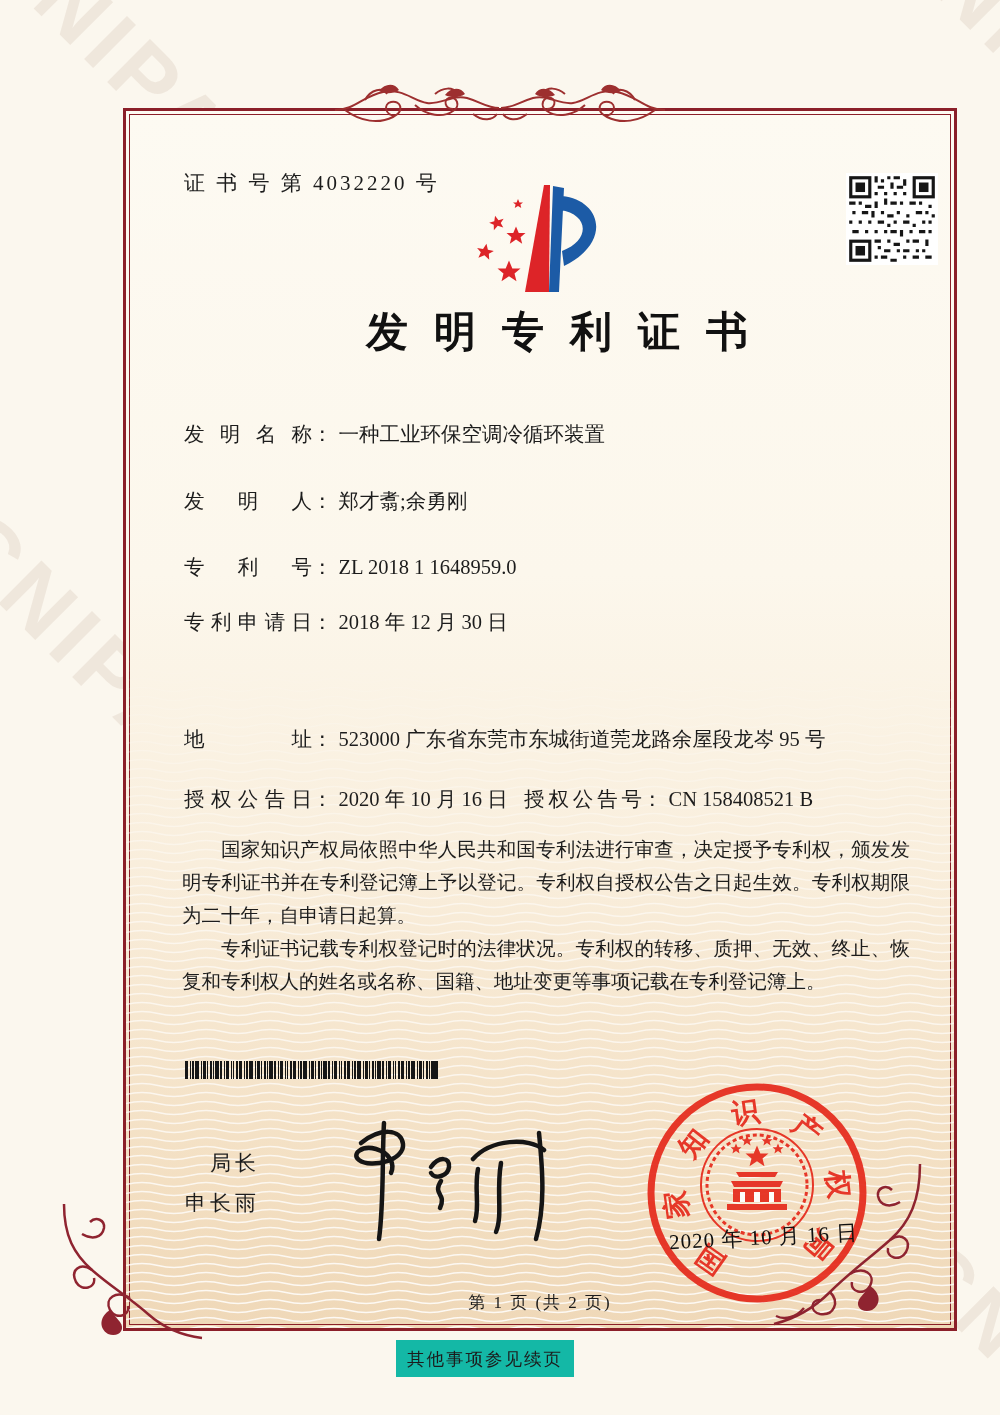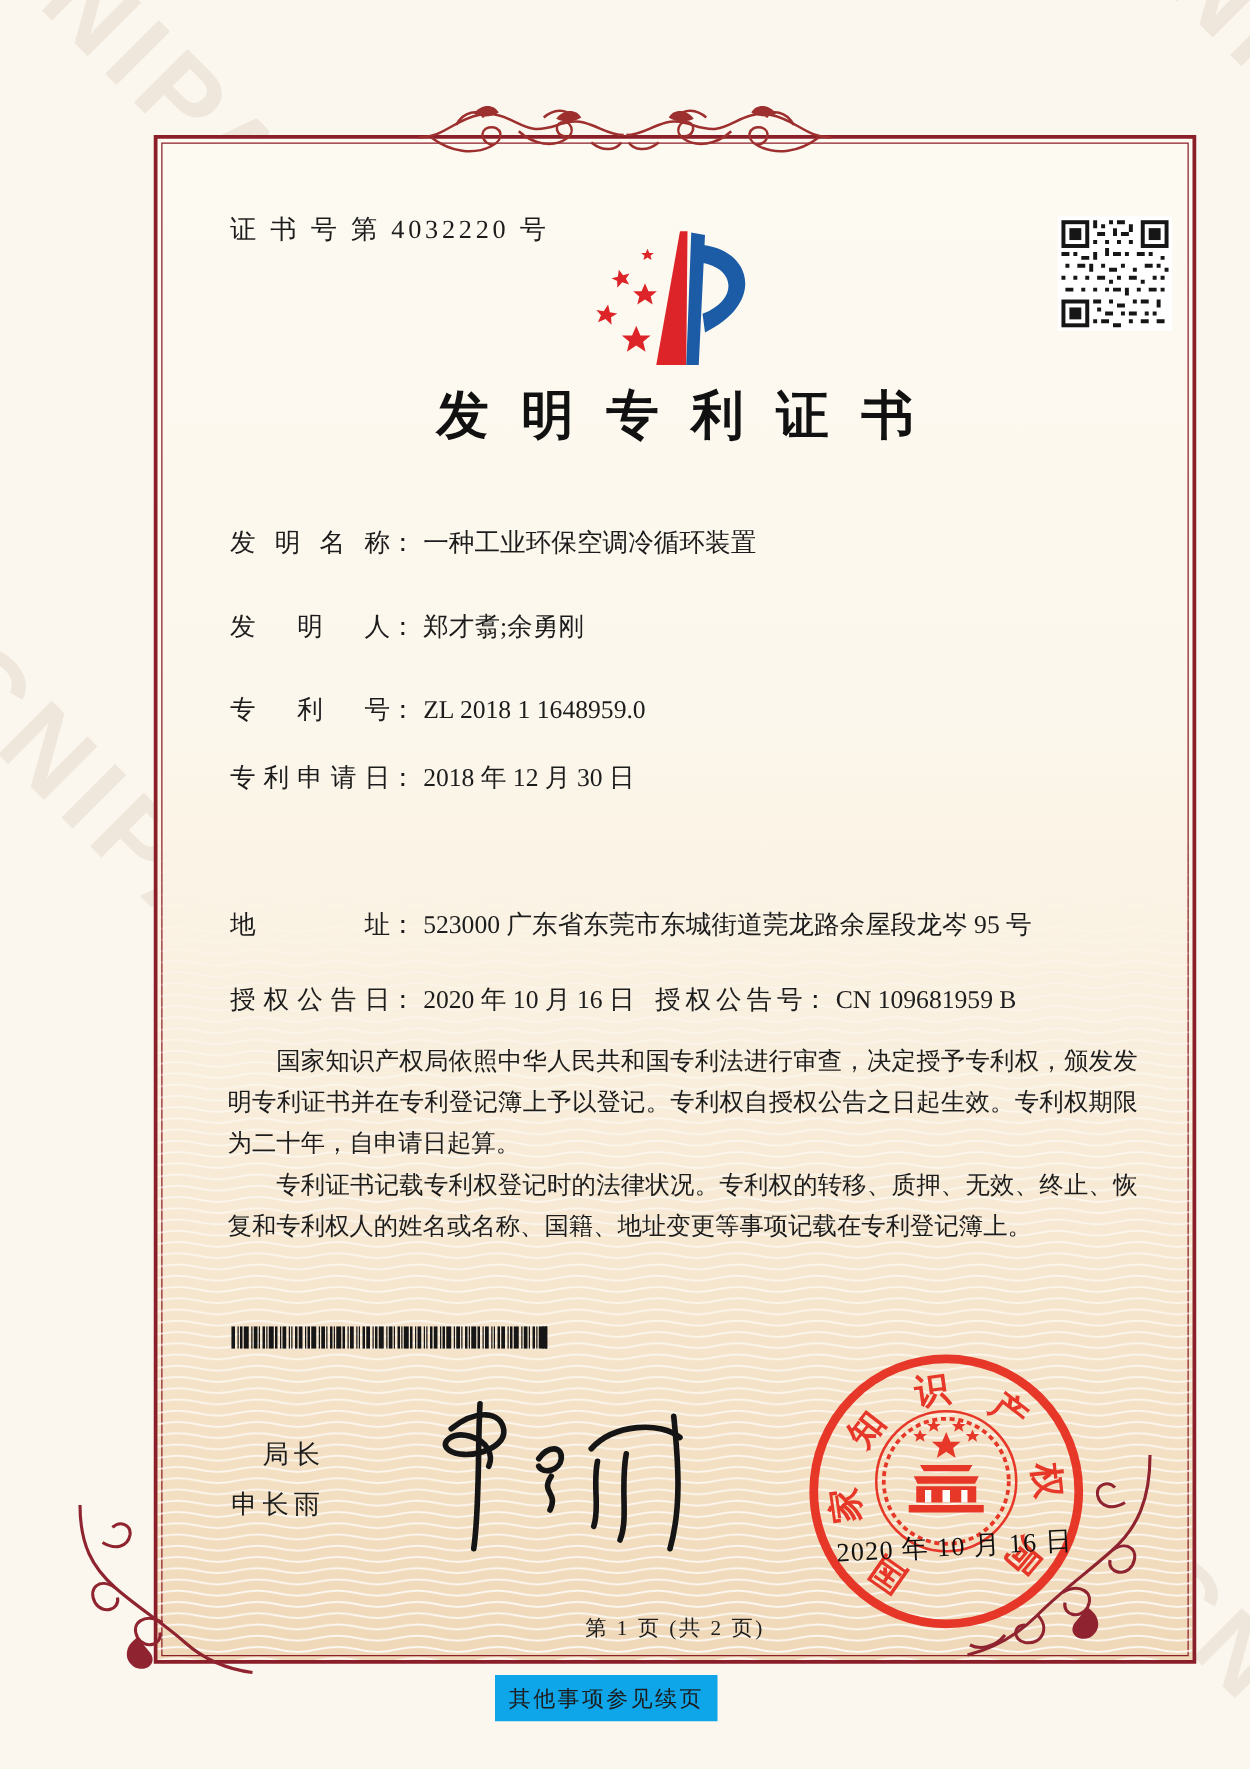--- a/index.html
+++ b/index.html
@@ -16,41 +16,41 @@
   .frame{position:absolute;left:83px;top:108px;width:828px;height:1217px;
          border:3px solid #8b1f29;
          background:linear-gradient(180deg,#fdfaf2 0%,#fcf7ec 38%,#f9eedc 62%,#f3dfc2 88%,#efd8b8 100%);margin-left:40px;}
   .frame::before{content:"";position:absolute;inset:3px;border:1px solid #8b1f29;pointer-events:none;}
   .waves{position:absolute;left:0;bottom:0;width:100%;height:680px;pointer-events:none;}
 
   .certno{position:absolute;left:58px;top:58px;font-size:21px;letter-spacing:3px;}
   .qr{position:absolute;left:720px;top:62px;}
   .logo{position:absolute;left:335px;top:55px;}
   .title{position:absolute;left:0;top:193px;width:100%;text-align:center;
-         font-size:42px;font-weight:bold;letter-spacing:26px;text-indent:26px;color:#111;}
+         font-size:42px;font-weight:bold;letter-spacing:26px;text-indent:26px;color:#111;padding-left:17px;}
 
   .row{position:absolute;left:58px;font-size:20.5px;white-space:nowrap;}
   .flabel{display:inline-block;width:128px;text-align:justify;text-align-last:justify;vertical-align:top;}
   .fvalue{margin-left:6px;}
   .col2{position:absolute;left:340px;top:0;}
   .col2 .flabel{width:118px;}
 
   .paras{position:absolute;left:56px;top:722px;width:728px;font-size:19.5px;
          line-height:33px;text-align:justify;}
   .paras p{margin:0;text-indent:2em;}
 
   .barcode{position:absolute;left:59px;top:950px;}
   .officer{position:absolute;left:59px;top:1032px;font-size:21px;line-height:40px;letter-spacing:4px;text-align:right;}
   .sig{position:absolute;left:205px;top:1000px;}
   .seal{position:absolute;left:515px;top:966px;}
   .sealdate{position:absolute;left:543px;top:1112px;width:200px;font-size:21px;color:#101010;
             letter-spacing:1px;transform:rotate(-3deg);white-space:nowrap;}
   .pageinfo{position:absolute;left:0;top:1180px;width:100%;text-align:center;font-size:17px;letter-spacing:2px;}
 
-  .contnote{position:absolute;left:396px;top:1340px;width:178px;height:37px;background:#0ea5e9;
+  .contnote{position:absolute;left:396px;top:1340px;width:178px;height:37px;background:#14b8a6;
             display:flex;align-items:center;justify-content:center;font-size:17.5px;letter-spacing:2px;}
 
   .ornament{position:absolute;pointer-events:none;}
   .orn-top{left:333px;top:78px;}
   .orn-br{left:768px;top:1160px;}
   .orn-bl{left:60px;top:1202px;}
 </style>
 </head>
 <body>
 
@@ -127,21 +127,21 @@
     </div>
     <div class="row" style="top:497px;">
       <span class="flabel">专利申请日</span><span>：</span><span class="fvalue">2018 年 12 月 30 日</span>
     </div>
     <div class="row" style="top:614px;">
       <span class="flabel">地址</span><span>：</span><span class="fvalue">523000  广东省东莞市东城街道莞龙路余屋段龙岑 95 号</span>
     </div>
     <div class="row" style="top:674px;">
       <span class="flabel">授权公告日</span><span>：</span><span class="fvalue">2020 年 10 月 16 日</span>
       <span class="col2">
-        <span class="flabel">授权公告号</span><span>：</span><span class="fvalue">CN 109681959 B</span>
+        <span class="flabel">授权公告号</span><span>：</span><span class="fvalue">CN 158408521 B</span>
       </span>
     </div>
 
     <div class="paras">
       <p>国家知识产权局依照中华人民共和国专利法进行审查，决定授予专利权，颁发发明专利证书并在专利登记簿上予以登记。专利权自授权公告之日起生效。专利权期限为二十年，自申请日起算。</p>
       <p>专利证书记载专利权登记时的法律状况。专利权的转移、质押、无效、终止、恢复和专利权人的姓名或名称、国籍、地址变更等事项记载在专利登记簿上。</p>
     </div>
 
     <svg class="barcode" width="253" height="18" viewBox="0 0 253 18">
       <path d="M0,9 H253" stroke="#161616" stroke-width="18" stroke-dasharray="3 2 1 1 2 1 4 2 1 1 3 1 1 2 2 1 1 1 4 1 2 2 1 1 3 2 1 1 1 2 2 1"></path>

